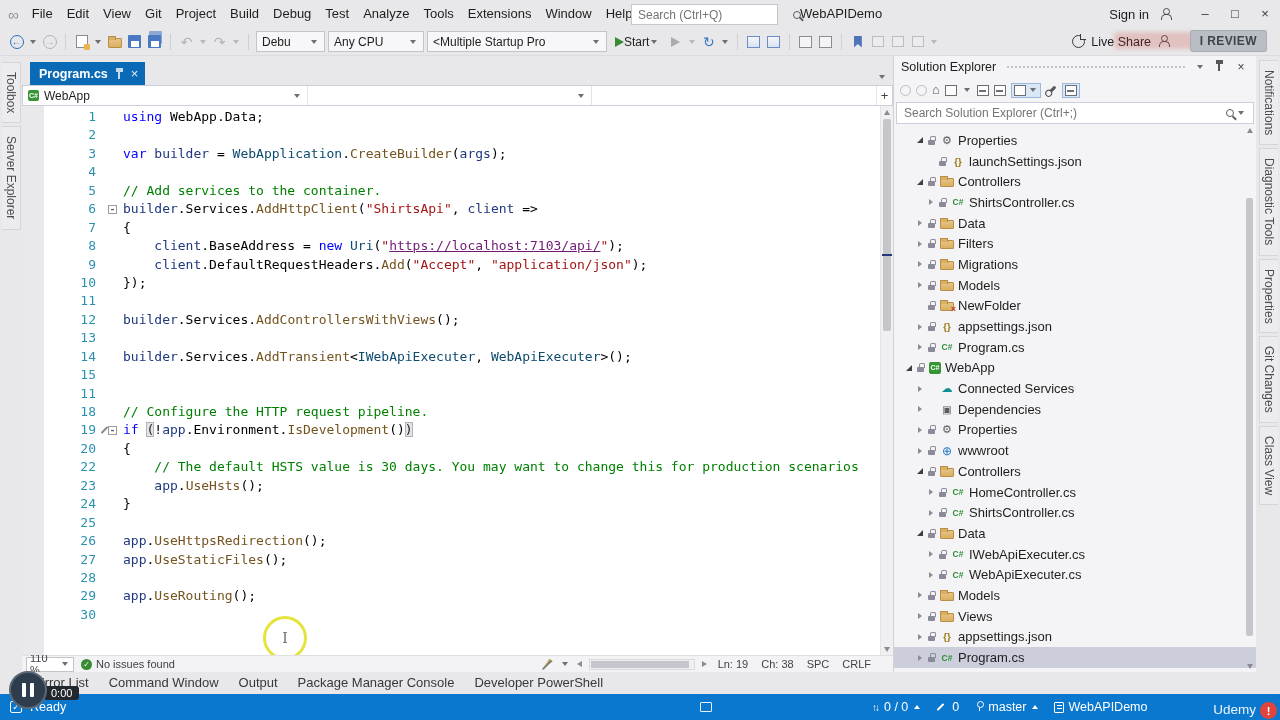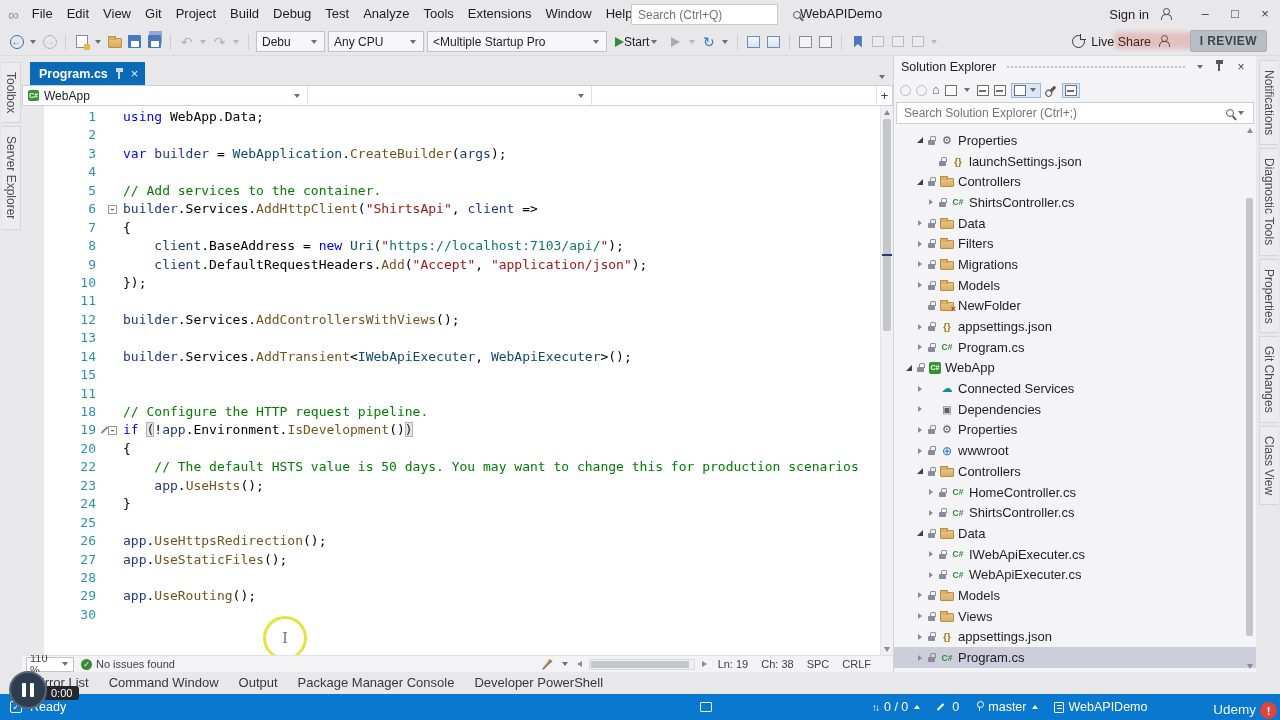--- a/index.html
+++ b/index.html
@@ -79,21 +79,21 @@
   .proj-ic{width:11px;height:11px;background:#369432;color:#fff;font:bold 7px/11px "Liberation Sans",sans-serif;text-align:center;border-radius:2px;}
   .plusbox{width:16px;display:flex;align-items:center;justify-content:center;font-size:13px;color:#44444a;border-left:1px solid #e2e2e8;margin-left:auto;}
 
   .code{flex:1;position:relative;background:#fff;overflow:hidden;font-family:"DejaVu Sans Mono",monospace;font-size:13px;padding-top:2px;}
   .bpmargin{position:absolute;left:0;top:0;bottom:0;width:22px;background:#e9e9ec;}
   .cl{position:relative;height:18.45px;line-height:18.45px;white-space:pre;}
   .ln{position:absolute;left:22px;width:52px;text-align:right;color:#2b91af;}
   .ct{position:absolute;left:101px;}
   .tk-kw{color:#0000ff}.tk-ty{color:#0c4a6e}.tk-me{color:#74531f}.tk-lo{color:#1f377f}
   .tk-st{color:#a31515}.tk-co{color:#008000}.tk-pl{color:#000}
-  .tk-url{color:#0f766e;}
+  .tk-url{color:#701a75;text-decoration:underline}
   .tk-hl{background:#e4e4e8;box-shadow:inset 0 0 0 1px #b2b2bc;}
   .fold{position:absolute;left:86px;top:4.5px;width:9px;height:9px;border:1px solid #9a9aa0;background:#fff;font:bold 9px/7px "DejaVu Sans Mono",monospace;text-align:center;color:#555;}
   .pen{position:absolute;left:78px;top:8px;width:9px;height:2px;background:#8a8a8e;transform:rotate(-45deg);border-radius:1px;}
   .vscroll{position:absolute;right:0;top:0;bottom:0;width:13px;background:#f0f0f2;border-left:1px solid #e4e4e8;}
   .vthumb{position:absolute;left:2px;right:2px;top:13px;height:212px;background:#c5c6cc;border-radius:2px;}
   .vmark{position:absolute;left:1px;right:1px;top:148px;height:2px;background:#26377a;}
   .sarr{position:absolute;left:3px;width:0;height:0;border-left:3.5px solid transparent;border-right:3.5px solid transparent;}
   .sarr.up{top:4px;border-bottom:5px solid #8a8a90;}
   .sarr.dn{bottom:3px;border-top:5px solid #8a8a90;}
   .mouse-ring{position:absolute;left:241px;top:510px;width:44px;height:44px;border:3px solid #e4e43c;border-radius:50%;display:flex;align-items:center;justify-content:center;color:#6e6e73;font-size:14px;font-family:"DejaVu Serif",serif;z-index:4;}
@@ -348,21 +348,21 @@
           <div class="cl"><span class="ln">10</span><span class="ct"><span class="tk-pl">});</span></span></div>
           <div class="cl"><span class="ln">11</span><span class="ct"></span></div>
           <div class="cl"><span class="ln">12</span><span class="ct"><span class="tk-lo">builder</span><span class="tk-pl">.Services.</span><span class="tk-me">AddControllersWithViews</span><span class="tk-pl">();</span></span></div>
           <div class="cl"><span class="ln">13</span><span class="ct"></span></div>
           <div class="cl"><span class="ln">14</span><span class="ct"><span class="tk-lo">builder</span><span class="tk-pl">.Services.</span><span class="tk-me">AddTransient</span><span class="tk-pl">&lt;</span><span class="tk-ty">IWebApiExecuter</span><span class="tk-pl">, </span><span class="tk-ty">WebApiExecuter</span><span class="tk-pl">&gt;();</span></span></div>
           <div class="cl"><span class="ln">15</span><span class="ct"></span></div>
           <div class="cl"><span class="ln">11</span><span class="ct"></span></div>
           <div class="cl"><span class="ln">18</span><span class="ct"><span class="tk-co">// Configure the HTTP request pipeline.</span></span></div>
           <div class="cl"><span class="ln">19</span><span class="pen"></span><span class="fold">-</span><span class="ct"><span class="tk-kw">if</span><span class="tk-pl"> </span><span class="tk-hl">(</span><span class="tk-pl">!</span><span class="tk-lo">app</span><span class="tk-pl">.Environment.</span><span class="tk-me">IsDevelopment</span><span class="tk-pl">()</span><span class="tk-hl">)</span></span></div>
           <div class="cl"><span class="ln">20</span><span class="ct"><span class="tk-pl">{</span></span></div>
-          <div class="cl"><span class="ln">22</span><span class="ct"><span class="tk-co">    // The default HSTS value is 50 days. You may want to change this for production scenarios</span></span></div>
+          <div class="cl"><span class="ln">22</span><span class="ct"><span class="tk-co">    // The default HSTS value is 30 days. You may want to change this for production scenarios</span></span></div>
           <div class="cl"><span class="ln">23</span><span class="ct"><span class="tk-pl">    </span><span class="tk-lo">app</span><span class="tk-pl">.</span><span class="tk-me">UseHsts</span><span class="tk-pl">();</span></span></div>
           <div class="cl"><span class="ln">24</span><span class="ct"><span class="tk-pl">}</span></span></div>
           <div class="cl"><span class="ln">25</span><span class="ct"></span></div>
           <div class="cl"><span class="ln">26</span><span class="ct"><span class="tk-lo">app</span><span class="tk-pl">.</span><span class="tk-me">UseHttpsRedirection</span><span class="tk-pl">();</span></span></div>
           <div class="cl"><span class="ln">27</span><span class="ct"><span class="tk-lo">app</span><span class="tk-pl">.</span><span class="tk-me">UseStaticFiles</span><span class="tk-pl">();</span></span></div>
           <div class="cl"><span class="ln">28</span><span class="ct"></span></div>
           <div class="cl"><span class="ln">29</span><span class="ct"><span class="tk-lo">app</span><span class="tk-pl">.</span><span class="tk-me">UseRouting</span><span class="tk-pl">();</span></span></div>
           <div class="cl"><span class="ln">30</span><span class="ct"></span></div>
         </div>
       <div class="vscroll">

